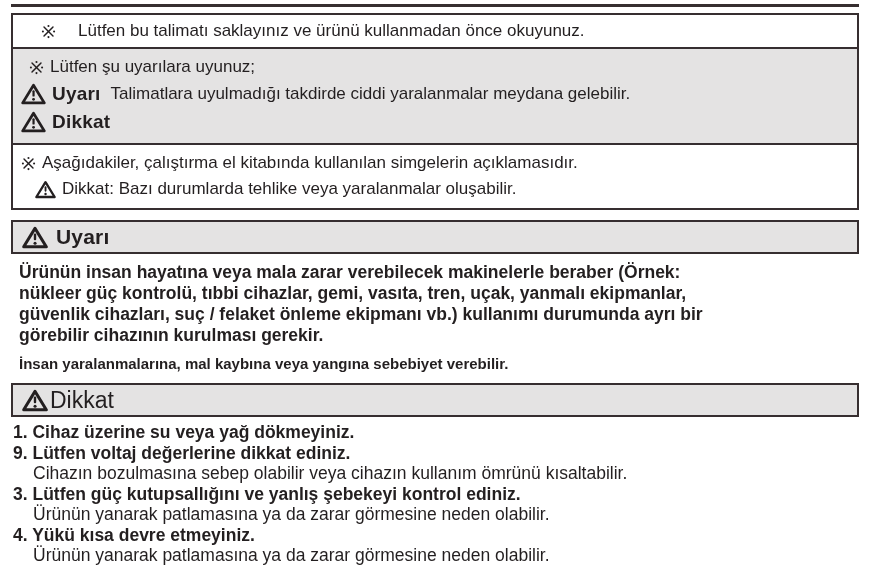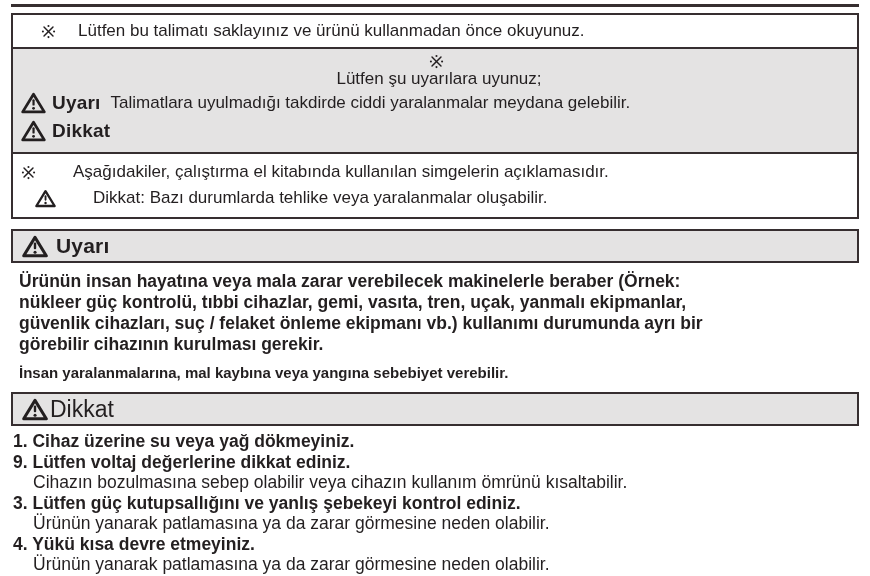--- a/index.html
+++ b/index.html
@@ -40,22 +40,22 @@
     gap: 16px;
   }
   .warnings-box { padding: 5px 8px 7px 8px; }
   .symbols-box { padding: 5px 8px 6px 8px; }
   .row {
     display: flex;
     align-items: center;
     font-size: 17px;
   }
   .warnings-box .row { min-height: 28px; }
-  .warnings-box .row.intro { min-height: 26px; padding-left: 8px; flex-direction: column; }
-  .symbols-box .row { min-height: 26px; gap: 31px; }
+  .warnings-box .row.intro { min-height: 26px; padding-left: 8px; }
+  .symbols-box .row { min-height: 26px; }
   .symbols-box .row.indent { padding-left: 14px; }
   .refmark-icon {
     width: 15px; height: 15px;
     margin-right: 6px;
     flex: 0 0 auto;
   }
   .tri-icon { flex: 0 0 auto; display: inline-block; }
   .label-bold {
     font-weight: bold;
     font-size: 19px;

